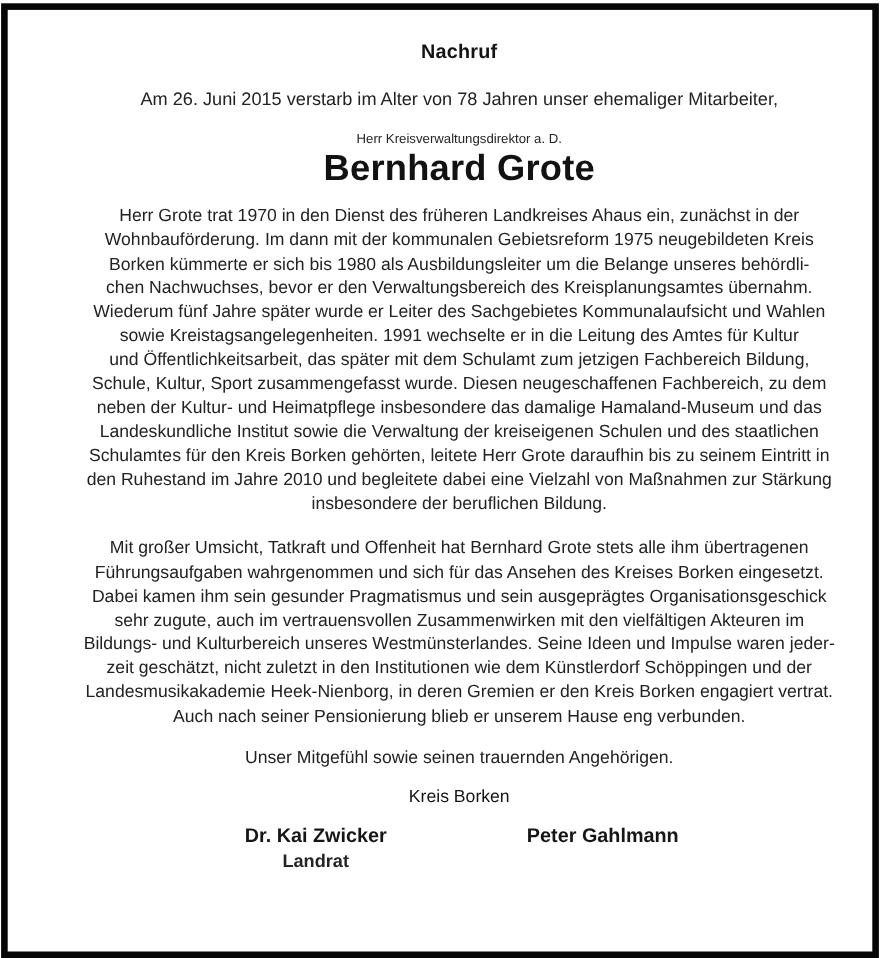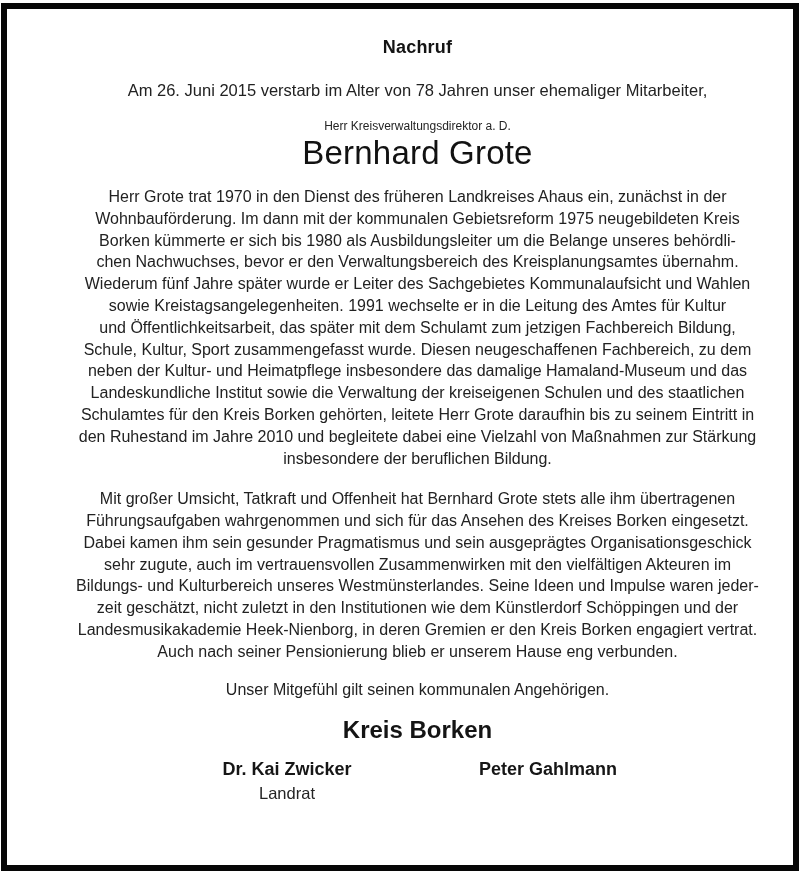--- a/index.html
+++ b/index.html
@@ -47,41 +47,41 @@
     color: #222222;
   }
   .honorific-line {
     margin-top: 19px;
     font-size: 12px;
     color: #242424;
   }
   .deceased-name {
     margin-top: 1px;
     font-size: 33px;
-    font-weight: 400;
+    font-weight: 700;
     letter-spacing: 0.2px;
     color: #121212;
     line-height: 1.15;
   }
   .para {
     white-space: pre-line;
     font-size: 16px;
     line-height: 21.8px;
     color: #222222;
     margin: 16px auto;
     max-width: 736px;
   }
   .para-career      { margin-top: 14px; }
   .para-tribute     { margin-top: 19px; }
   .para-remembrance { margin-top: 14px; }
   .para-condolence  { margin-top: 10px; }
   .organization-name {
     margin-top: 10px;
-    font-size: 24px;
-    font-weight: 700;
+    font-size: 16px;
+    font-weight: 400;
     color: #141414;
   }
   .signatures {
     margin-top: 15px;
     display: flex;
     justify-content: center;
     gap: 11px;
   }
   .sig-col {
     width: 250px;
@@ -89,20 +89,21 @@
   }
   .sig-name {
     font-size: 18px;
     font-weight: 600;
     color: #161616;
   }
   .sig-title {
     margin-top: 4px;
     font-size: 16.5px;
     color: #242424;
+    font-weight: bold;
   }
 </style>
 </head>
 <body>
 
 <div class="page">
   <div class="frame">
     <div class="content">
 
       <div class="obituary-title">Nachruf</div>
@@ -130,21 +131,21 @@
       <p class="para para-tribute">Mit großer Umsicht, Tatkraft und Offenheit hat Bernhard Grote stets alle ihm übertragenen
 Führungsaufgaben wahrgenommen und sich für das Ansehen des Kreises Borken eingesetzt.
 Dabei kamen ihm sein gesunder Pragmatismus und sein ausgeprägtes Organisationsgeschick
 sehr zugute, auch im vertrauensvollen Zusammenwirken mit den vielfältigen Akteuren im
 Bildungs- und Kulturbereich unseres Westmünsterlandes. Seine Ideen und Impulse waren jeder-
 zeit geschätzt, nicht zuletzt in den Institutionen wie dem Künstlerdorf Schöppingen und der
 Landesmusikakademie Heek-Nienborg, in deren Gremien er den Kreis Borken engagiert vertrat.
 Auch nach seiner Pensionierung blieb er unserem Hause eng verbunden.</p>
 
 
-      <p class="para para-condolence">Unser Mitgefühl gilt seinen kommunalen Angehörigen.</p>
+      <p class="para para-condolence">Unser Mitgefühl sowie seinen trauernden Angehörigen.</p>
 
       <div class="organization-name">Kreis Borken</div>
 
       <div class="signatures">
         <div class="sig-col">
           <div class="sig-name">Dr. Kai Zwicker</div>
           <div class="sig-title">Landrat</div>
         </div>
         <div class="sig-col">
           <div class="sig-name">Peter Gahlmann</div>

